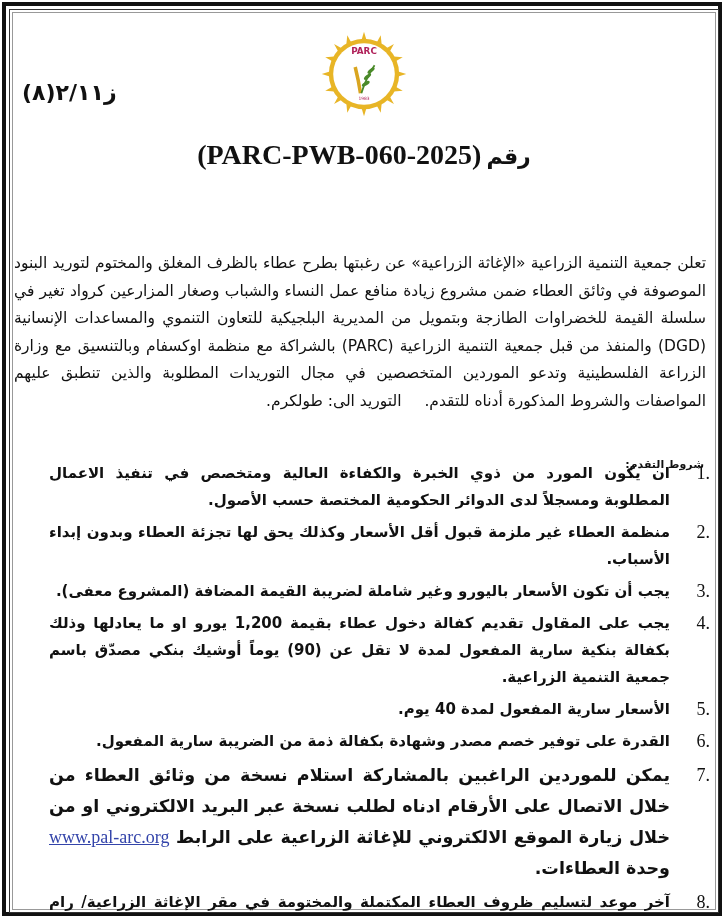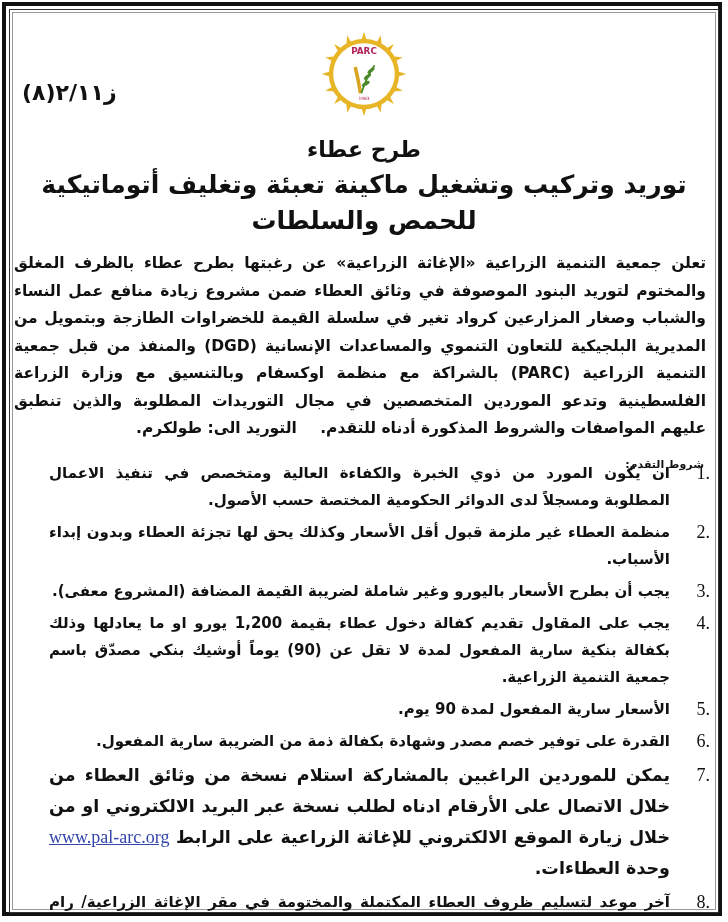--- a/index.html
+++ b/index.html
@@ -11,21 +11,21 @@
     .logo { position: absolute; left: 320px; top: 30px; width: 88px; height: 88px; }
     .ref-code { position: absolute; left: 22px; top: 80px; font-size: 22px; font-weight: bold; direction: ltr; letter-spacing: 1px; font-family: "DejaVu Sans", sans-serif; }
 
     .content { position: absolute; left: 20px; right: 20px; top: 135px; direction: rtl; text-align: center; }
     .headline { font-size: 22px; font-weight: bold; margin: 0; line-height: 30px; }
     .title { font-size: 25px; font-weight: bold; margin: 2px 0 0 0; line-height: 36px; letter-spacing: -0.5px; }
     .tender-no { margin: 0; line-height: 40px; }
     .tender-no .lbl { font-size: 22px; font-weight: bold; }
     .tender-no .code { font-family: "Liberation Serif", serif; font-size: 28px; font-weight: bold; }
 
-    .intro { position: absolute; left: 14px; right: 22px; top: 250px; direction: rtl; text-align: justify; text-align-last: right; font-size: 15.5px; font-weight: bold; line-height: 27.5px; }
+    .intro { position: absolute; left: 14px; right: 22px; top: 250px; direction: rtl; text-align: justify; text-align-last: right; font-size: 15.5px; font-weight: normal; line-height: 27.5px; }
     .supply { margin-right: 18px; }
     .cond-title { position: absolute; right: 24px; top: 458px; direction: rtl; font-size: 11px; font-weight: bold; }
 
     .conditions { position: absolute; left: 22px; right: 18px; top: 460px; direction: rtl; margin: 0; padding: 0; list-style: none; }
     .cond { display: flex; flex-direction: row; font-size: 15px; font-weight: bold; line-height: 27px; margin-bottom: 5px; }
     .cond .num { width: 34px; flex: 0 0 34px; text-align: right; font-family: "Liberation Serif", serif; font-size: 18px; font-weight: normal; direction: ltr; }
     .cond .txt { flex: 1; text-align: justify; text-align-last: right; padding-right: 6px; margin-left: 27px; }
     .cond.big { font-size: 17.5px; line-height: 31px; }
     .link { color: #3344aa; text-decoration: underline; font-family: "Liberation Serif", serif; font-weight: normal; font-size: 18px; }
   </style>
@@ -64,51 +64,53 @@
   <text x="50" y="27" font-size="10" font-weight="bold" fill="#b0225a" text-anchor="middle" font-family="DejaVu Sans, sans-serif">PARC</text>
   <path d="M46 72 Q44 58 40 42" stroke="#d9a520" stroke-width="4" fill="none"></path>
   <path d="M47 72 Q52 55 62 40" stroke="#4a8a2a" stroke-width="2" fill="none"></path>
   <ellipse cx="58" cy="46" rx="5" ry="2" fill="#4a8a2a" transform="rotate(-40 58 46)"></ellipse>
   <ellipse cx="54" cy="53" rx="5" ry="2" fill="#4a8a2a" transform="rotate(-40 54 53)"></ellipse>
   <ellipse cx="52" cy="61" rx="5" ry="2" fill="#4a8a2a" transform="rotate(-30 52 61)"></ellipse>
   <text x="50" y="80" font-size="5" fill="#b0225a" text-anchor="middle" font-family="DejaVu Sans, sans-serif">1983</text>
 </svg>
 
 <div class="content">
-  <p class="headline">طرح عطاء</p>
-  <p class="title">توريد وتركيب وتشغيل ماكينة تعبئة وتغليف أتوماتيكية للحمص والسلطات</p>
+  <p class="tender-no">
+    <span class="lbl">رقم</span>
+    <span class="code" dir="ltr">(PARC-PWB-060-2025)</span>
+  </p>
 </div>
 
 <div class="intro">
   <span>تعلن جمعية التنمية الزراعية «الإغاثة الزراعية» عن رغبتها بطرح عطاء بالظرف المغلق والمختوم لتوريد البنود الموصوفة في وثائق العطاء ضمن مشروع زيادة منافع عمل النساء والشباب وصغار المزارعين كرواد تغير في سلسلة القيمة للخضراوات الطازجة وبتمويل من المديرية البلجيكية للتعاون التنموي والمساعدات الإنسانية (DGD) والمنفذ من قبل جمعية التنمية الزراعية (PARC) بالشراكة مع منظمة اوكسفام وبالتنسيق مع وزارة الزراعة الفلسطينية وتدعو الموردين المتخصصين في مجال التوريدات المطلوبة والذين تنطبق عليهم المواصفات والشروط المذكورة أدناه للتقدم.</span>
   <span class="supply">التوريد الى: طولكرم.</span>
 </div>
 
 <div class="cond-title">شروط التقدم:</div>
 
 <ol class="conditions">
   <li class="cond">
     <span class="num">1.</span>
     <span class="txt">ان يكون المورد من ذوي الخبرة والكفاءة العالية ومتخصص في تنفيذ الاعمال المطلوبة ومسجلاً لدى الدوائر الحكومية المختصة حسب الأصول.</span>
   </li>
   <li class="cond">
     <span class="num">2.</span>
     <span class="txt">منظمة العطاء غير ملزمة قبول أقل الأسعار وكذلك يحق لها تجزئة العطاء وبدون إبداء الأسباب.</span>
   </li>
   <li class="cond">
     <span class="num">3.</span>
-    <span class="txt">يجب أن بطرح الأسعار باليورو وغير شاملة لضريبة القيمة المضافة (المشروع معفى).</span>
+    <span class="txt">يجب أن تكون الأسعار باليورو وغير شاملة لضريبة القيمة المضافة (المشروع معفى).</span>
   </li>
   <li class="cond">
     <span class="num">4.</span>
     <span class="txt">يجب على المقاول تقديم كفالة دخول عطاء بقيمة 1,200 يورو او ما يعادلها وذلك بكفالة بنكية سارية المفعول لمدة لا تقل عن (90) يوماً أوشيك بنكي مصدّق باسم جمعية التنمية الزراعية.</span>
   </li>
   <li class="cond">
     <span class="num">5.</span>
-    <span class="txt">الأسعار سارية المفعول لمدة 90 يوم.</span>
+    <span class="txt">الأسعار سارية المفعول لمدة 40 يوم.</span>
   </li>
   <li class="cond">
     <span class="num">6.</span>
     <span class="txt">القدرة على توفير خصم مصدر وشهادة بكفالة ذمة من الضريبة سارية المفعول.</span>
   </li>
   <li class="cond big">
     <span class="num">7.</span>
     <span class="txt">
       <span>يمكن للموردين الراغبين بالمشاركة استلام نسخة من وثائق العطاء من خلال الاتصال على الأرقام ادناه لطلب نسخة عبر البريد الالكتروني او من خلال زيارة الموقع الالكتروني للإغاثة الزراعية على الرابط</span>
       <a class="link" dir="ltr" href="www.pal-arc.org">www.pal-arc.org</a>

